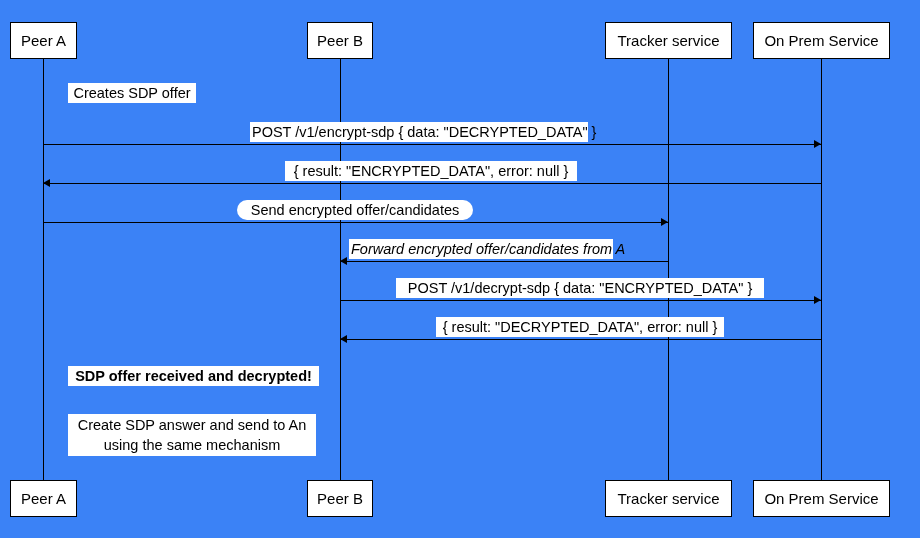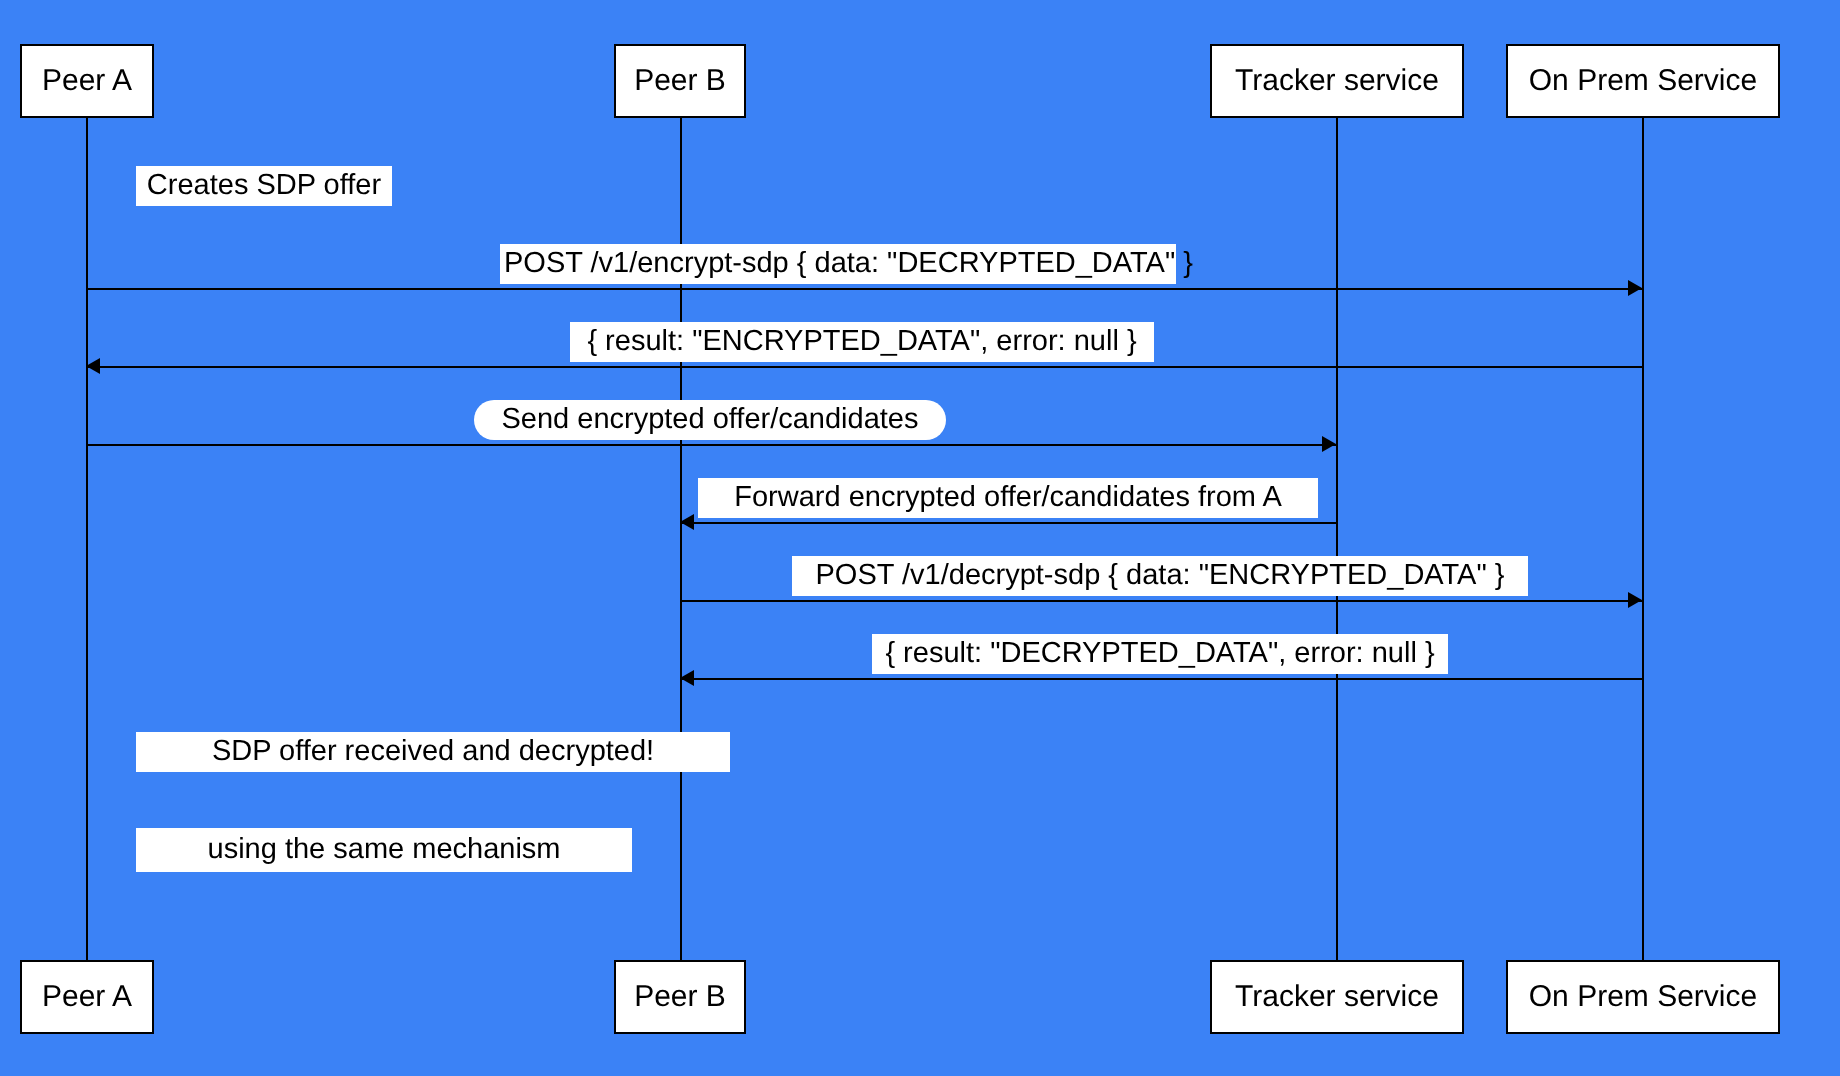--- a/index.html
+++ b/index.html
@@ -110,29 +110,30 @@
   <div class="arrow-head left" style="left:340px; top:335px;"></div>
 
   <div class="msg-label" style="left:68px; top:83px; width:128px;">Creates SDP offer</div>
 
   <div class="msg-label" style="left:250px; top:122px; width:338px;">POST /v1/encrypt-sdp { data: "DECRYPTED_DATA" }</div>
 
   <div class="msg-label" style="left:285px; top:161px; width:292px;">{ result: "ENCRYPTED_DATA", error: null }</div>
 
   <div class="msg-label" style="left:237px; top:200px; width:236px;border-radius:11px;">Send encrypted offer/candidates</div>
 
-  <div class="msg-label" style="left:349px; top:239px; width:310px;">Forward encrypted offer/candidates from A</div>
+  <div class="msg-label" style="left:349px; top:239px; width:264px;font-style:italic;">Forward encrypted offer/candidates from A</div>
 
   <div class="msg-label" style="left:396px; top:278px; width:368px;text-align:center;">POST /v1/decrypt-sdp { data: "ENCRYPTED_DATA" }</div>
 
   <div class="msg-label" style="left:436px; top:317px; width:288px;">{ result: "DECRYPTED_DATA", error: null }</div>
 
-  <div class="msg-label" style="left:68px; top:366px; width:297px;">SDP offer received and decrypted!</div>
+  <div class="msg-label" style="left:68px; top:366px; width:251px;font-weight:bold;">SDP offer received and decrypted!</div>
 
   <div class="msg-label two-line" style="left:68px; top:414px; width:248px;">
+    <span style="display: block; text-align: center;">Create SDP answer and send to An</span>
     <span style="display: block; text-align: center;">using the same mechanism</span>
   </div>
 
   <div class="participant-box" style="left:10px; top:480px; width:67px;">Peer A</div>
   <div class="participant-box" style="left:307px; top:480px; width:66px;">Peer B</div>
   <div class="participant-box" style="left:605px; top:480px; width:127px;">Tracker service</div>
   <div class="participant-box" style="left:753px; top:480px; width:137px;">On Prem Service</div>
 
 </div>
 

